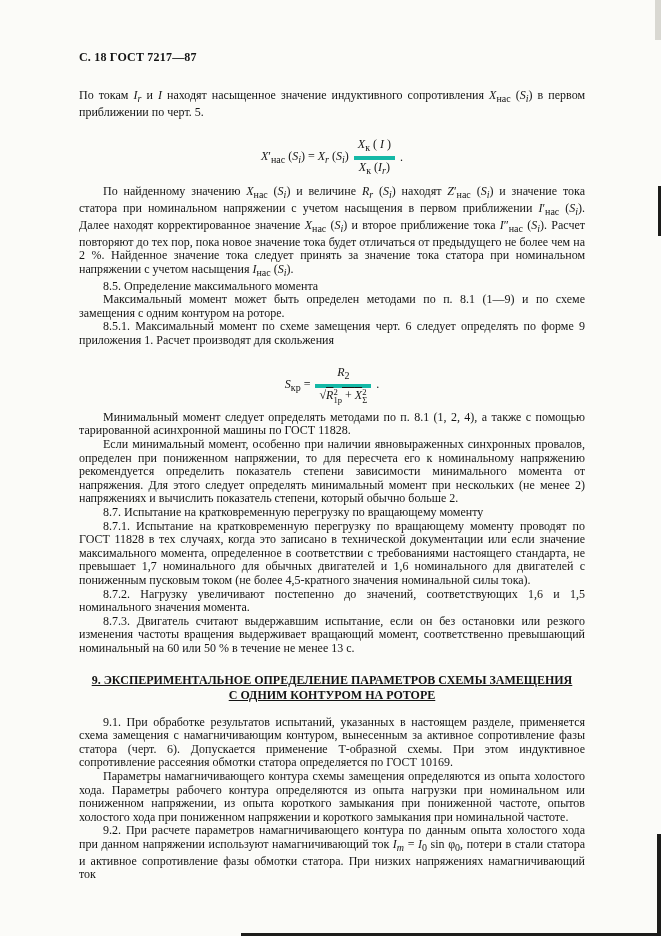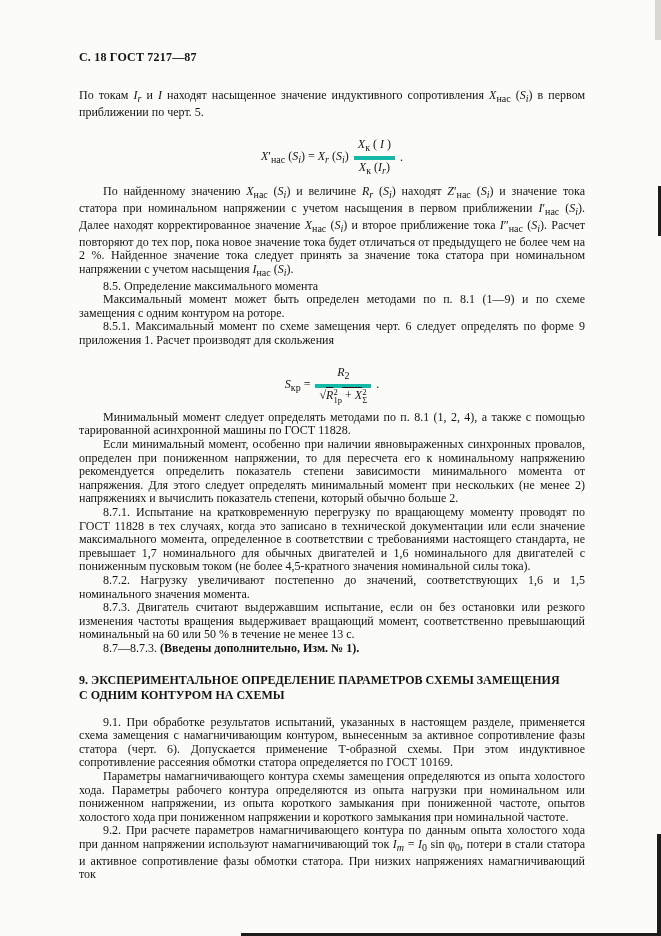--- a/index.html
+++ b/index.html
@@ -48,23 +48,25 @@
   .ss {
     display: inline-block;
     vertical-align: -0.45em;
     line-height: 0.85;
     font-size: 0.72em;
     text-align: left;
   }
   .ss span { display: block; }
   .section-title {
     font-weight: bold;
+    text-align: center;
     text-indent: 0;
     margin: 17px 0 13px 0;
     line-height: 15px;
+    text-decoration: underline;
   }
   .section-title .line { display: block; }
   
   .artifact { position: absolute; background: #1c1c1a; }
   .art-right-top { right: 0; top: 186px; width: 3px; height: 50px; }
   .art-right-bottom { right: 0; top: 834px; width: 4px; height: 102px; }
   .art-bottom { right: 0; bottom: 0; width: 420px; height: 3px; }
   .art-smudge { right: 0; top: 0; width: 6px; height: 40px; background: #d9d8d2; }
 </style>
 </head>
@@ -92,32 +94,32 @@
 
     <div class="formula">
       <span><i>S</i><sub>кр</sub> = </span><span class="frac"><span class="num"><i>R</i><sub>2</sub></span><span class="den">√<span class="ov"><i>R</i><span class="ss"><span>2</span><span>1р</span></span> + <i>X</i><span class="ss"><span>2</span><span>Σ</span></span></span></span></span><span> .</span>
     </div>
 
 
     <p>Минимальный момент следует определять методами по п. 8.1 (1, 2, 4), а также с помощью тарированной асинхронной машины по ГОСТ 11828.</p>
 
     <p>Если минимальный момент, особенно при наличии явновыраженных синхронных провалов, определен при пониженном напряжении, то для пересчета его к номинальному напряжению рекомендуется определить показатель степени зависимости минимального момента от напряжения. Для этого следует определять минимальный момент при нескольких (не менее 2) напряжениях и вычислить показатель степени, который обычно больше 2.</p>
 
+    <p class="heading">8.7. Испытание на кратковременную перегрузку по вращающему моменту</p>
 
     <p>8.7.1. Испытание на кратковременную перегрузку по вращающему моменту проводят по ГОСТ 11828 в тех случаях, когда это записано в технической документации или если значение максимального момента, определенное в соответствии с требованиями настоящего стандарта, не превышает 1,7 номинального для обычных двигателей и 1,6 номинального для двигателей с пониженным пусковым током (не более 4,5-кратного значения номинальной силы тока).</p>
 
     <p>8.7.2. Нагрузку увеличивают постепенно до значений, соответствующих 1,6 и 1,5 номинального значения момента.</p>
 
     <p>8.7.3. Двигатель считают выдержавшим испытание, если он без остановки или резкого изменения частоты вращения выдерживает вращающий момент, соответственно превышающий номинальный на 60 или 50 % в течение не менее 13 с.</p>
 
-    <p>8.7—8.7.3. <b>(Введены дополнительно, Изм. № 1).</b></p>
 
     <div class="section-title">
       <span class="line">9. ЭКСПЕРИМЕНТАЛЬНОЕ ОПРЕДЕЛЕНИЕ ПАРАМЕТРОВ СХЕМЫ ЗАМЕЩЕНИЯ</span>
-      <span class="line">С ОДНИМ КОНТУРОМ НА СХЕМЫ</span>
+      <span class="line">С ОДНИМ КОНТУРОМ НА РОТОРЕ</span>
     </div>
 
     <p>9.1. При обработке результатов испытаний, указанных в настоящем разделе, применяется схема замещения с намагничивающим контуром, вынесенным за активное сопротивление фазы статора (черт. 6). Допускается применение Т-образной схемы. При этом индуктивное сопротивление рассеяния обмотки статора определяется по ГОСТ 10169.</p>
 
     <p>Параметры намагничивающего контура схемы замещения определяются из опыта холостого хода. Параметры рабочего контура определяются из опыта нагрузки при номинальном или пониженном напряжении, из опыта короткого замыкания при пониженной частоте, опытов холостого хода при пониженном напряжении и короткого замыкания при номинальной частоте.</p>
 
 
     <p>9.2. При расчете параметров намагничивающего контура по данным опыта холостого хода при данном напряжении используют намагничивающий ток <i>I<sub>m</sub></i> = <i>I</i><sub>0</sub> sin φ<sub>0</sub>, потери в стали статора и активное сопротивление фазы обмотки статора. При низких напряжениях намагничивающий ток</p>
 
   </div>

